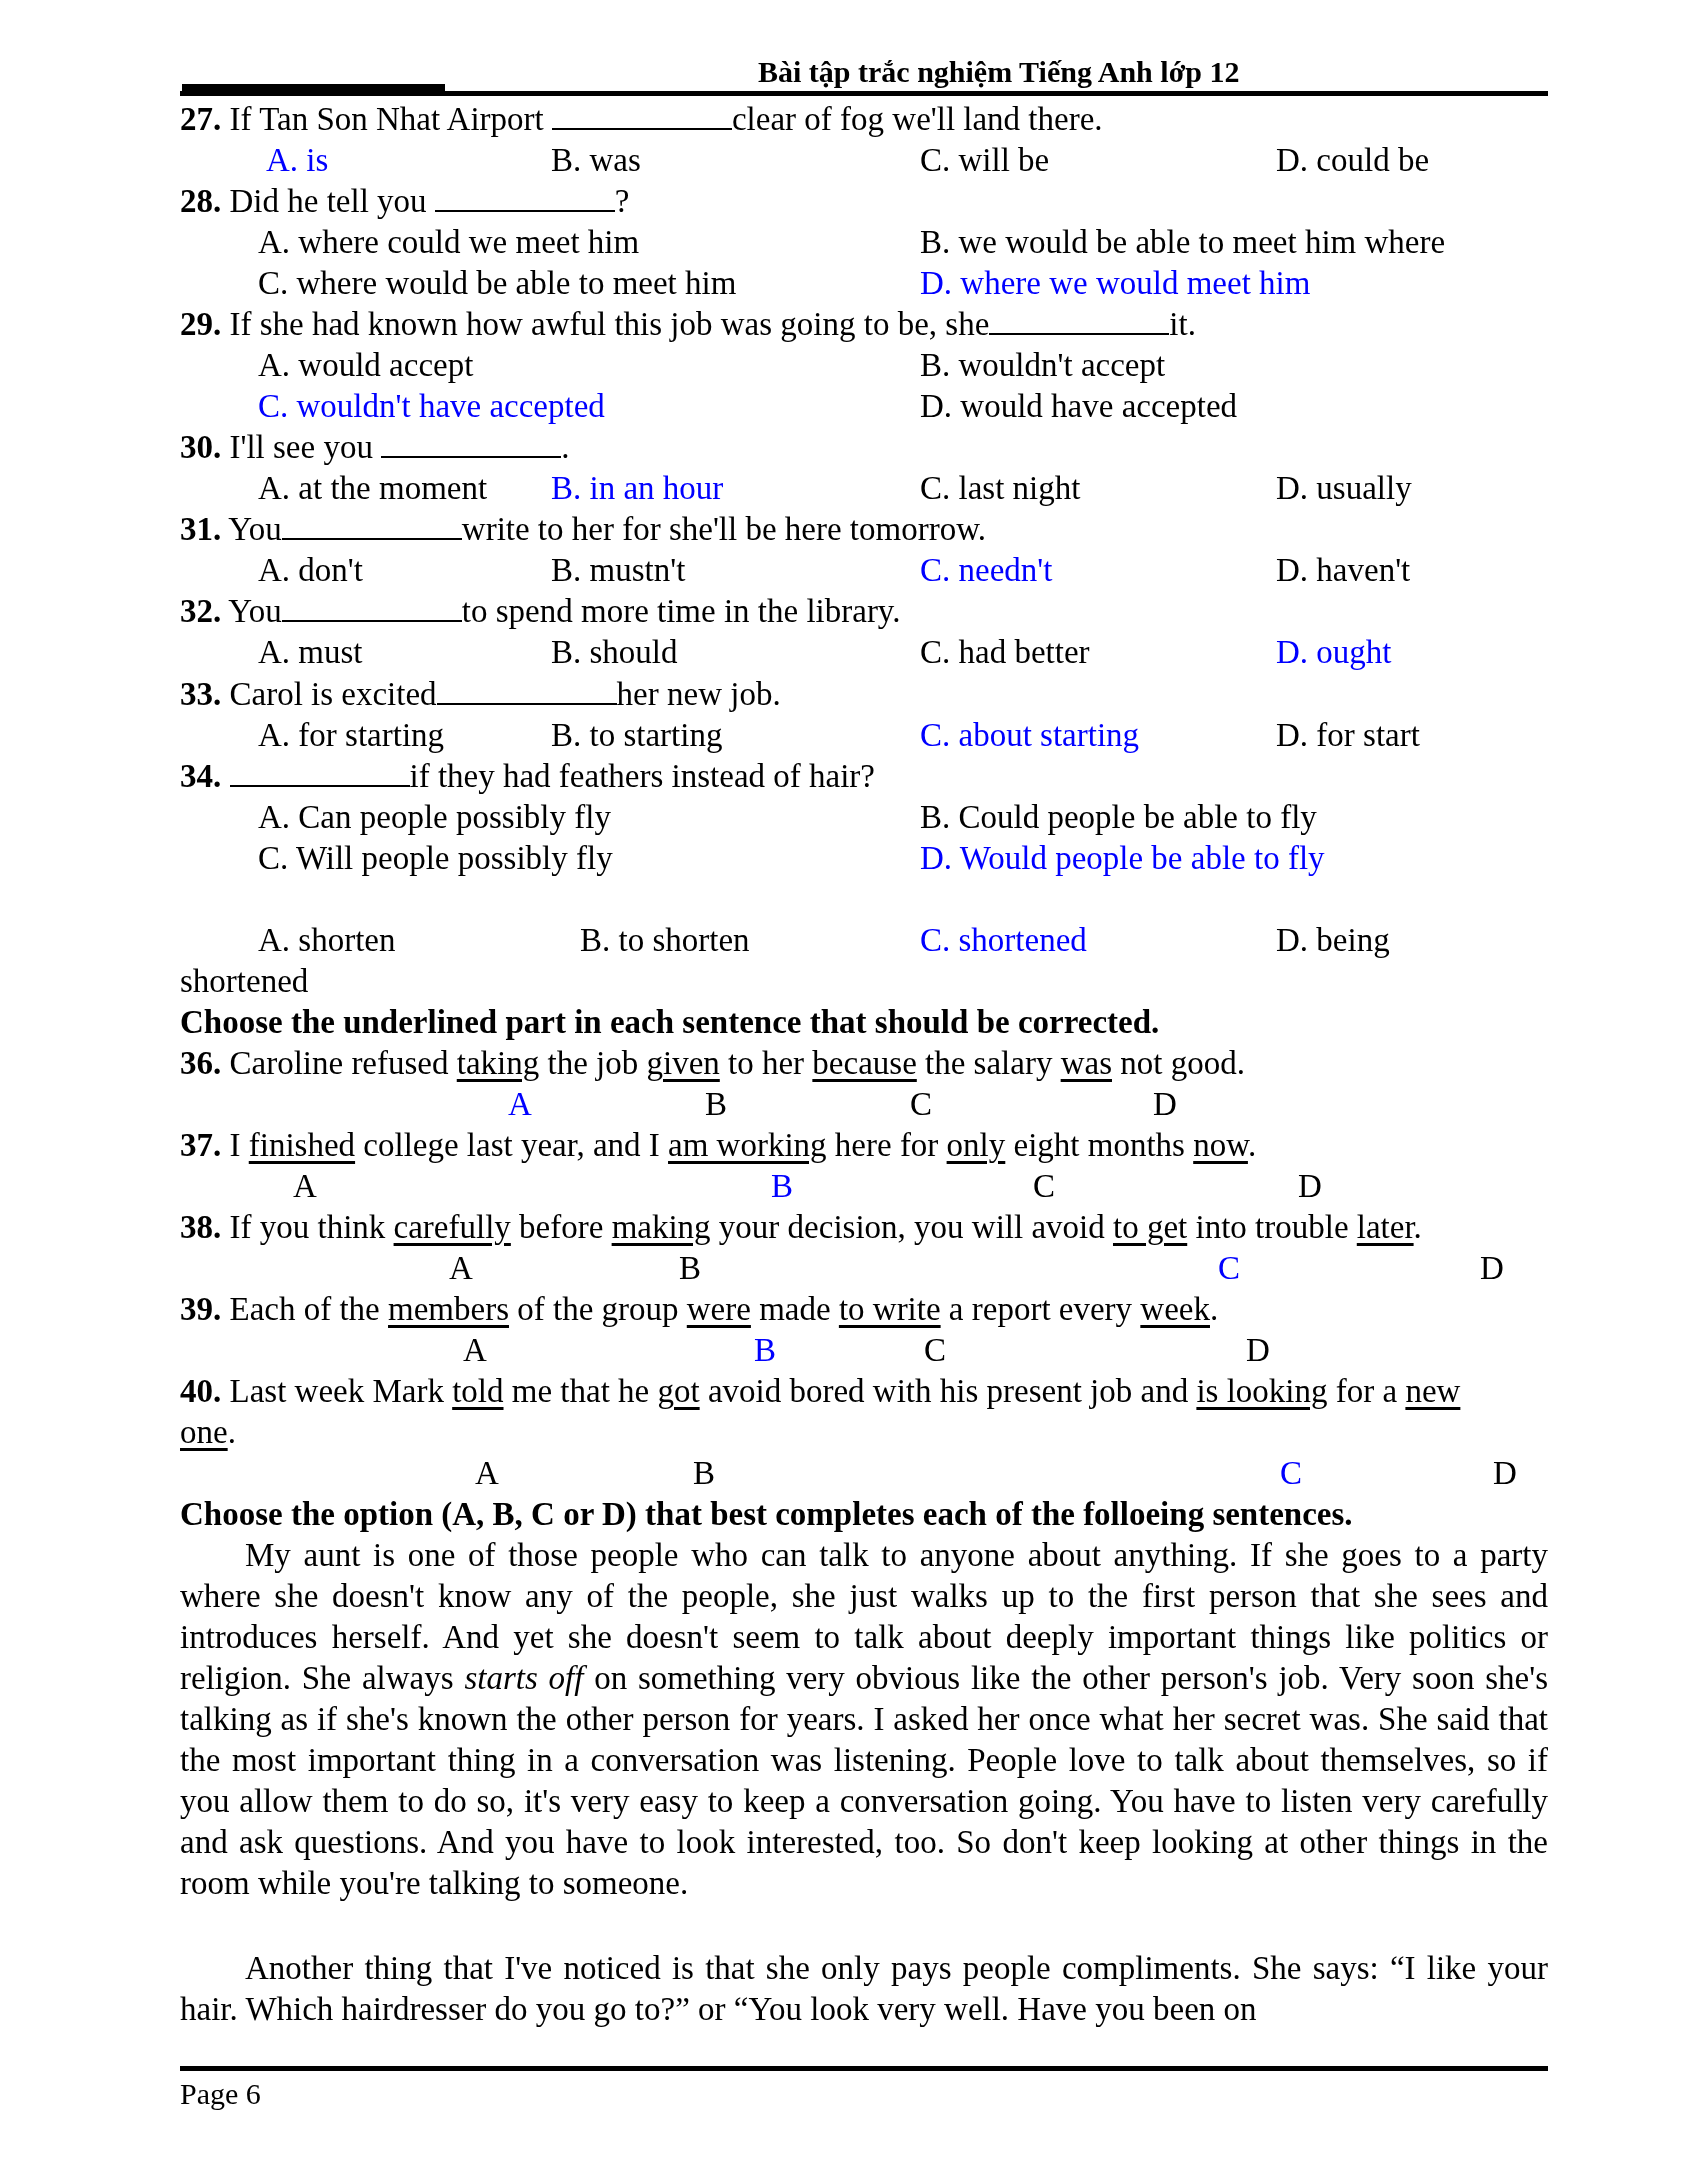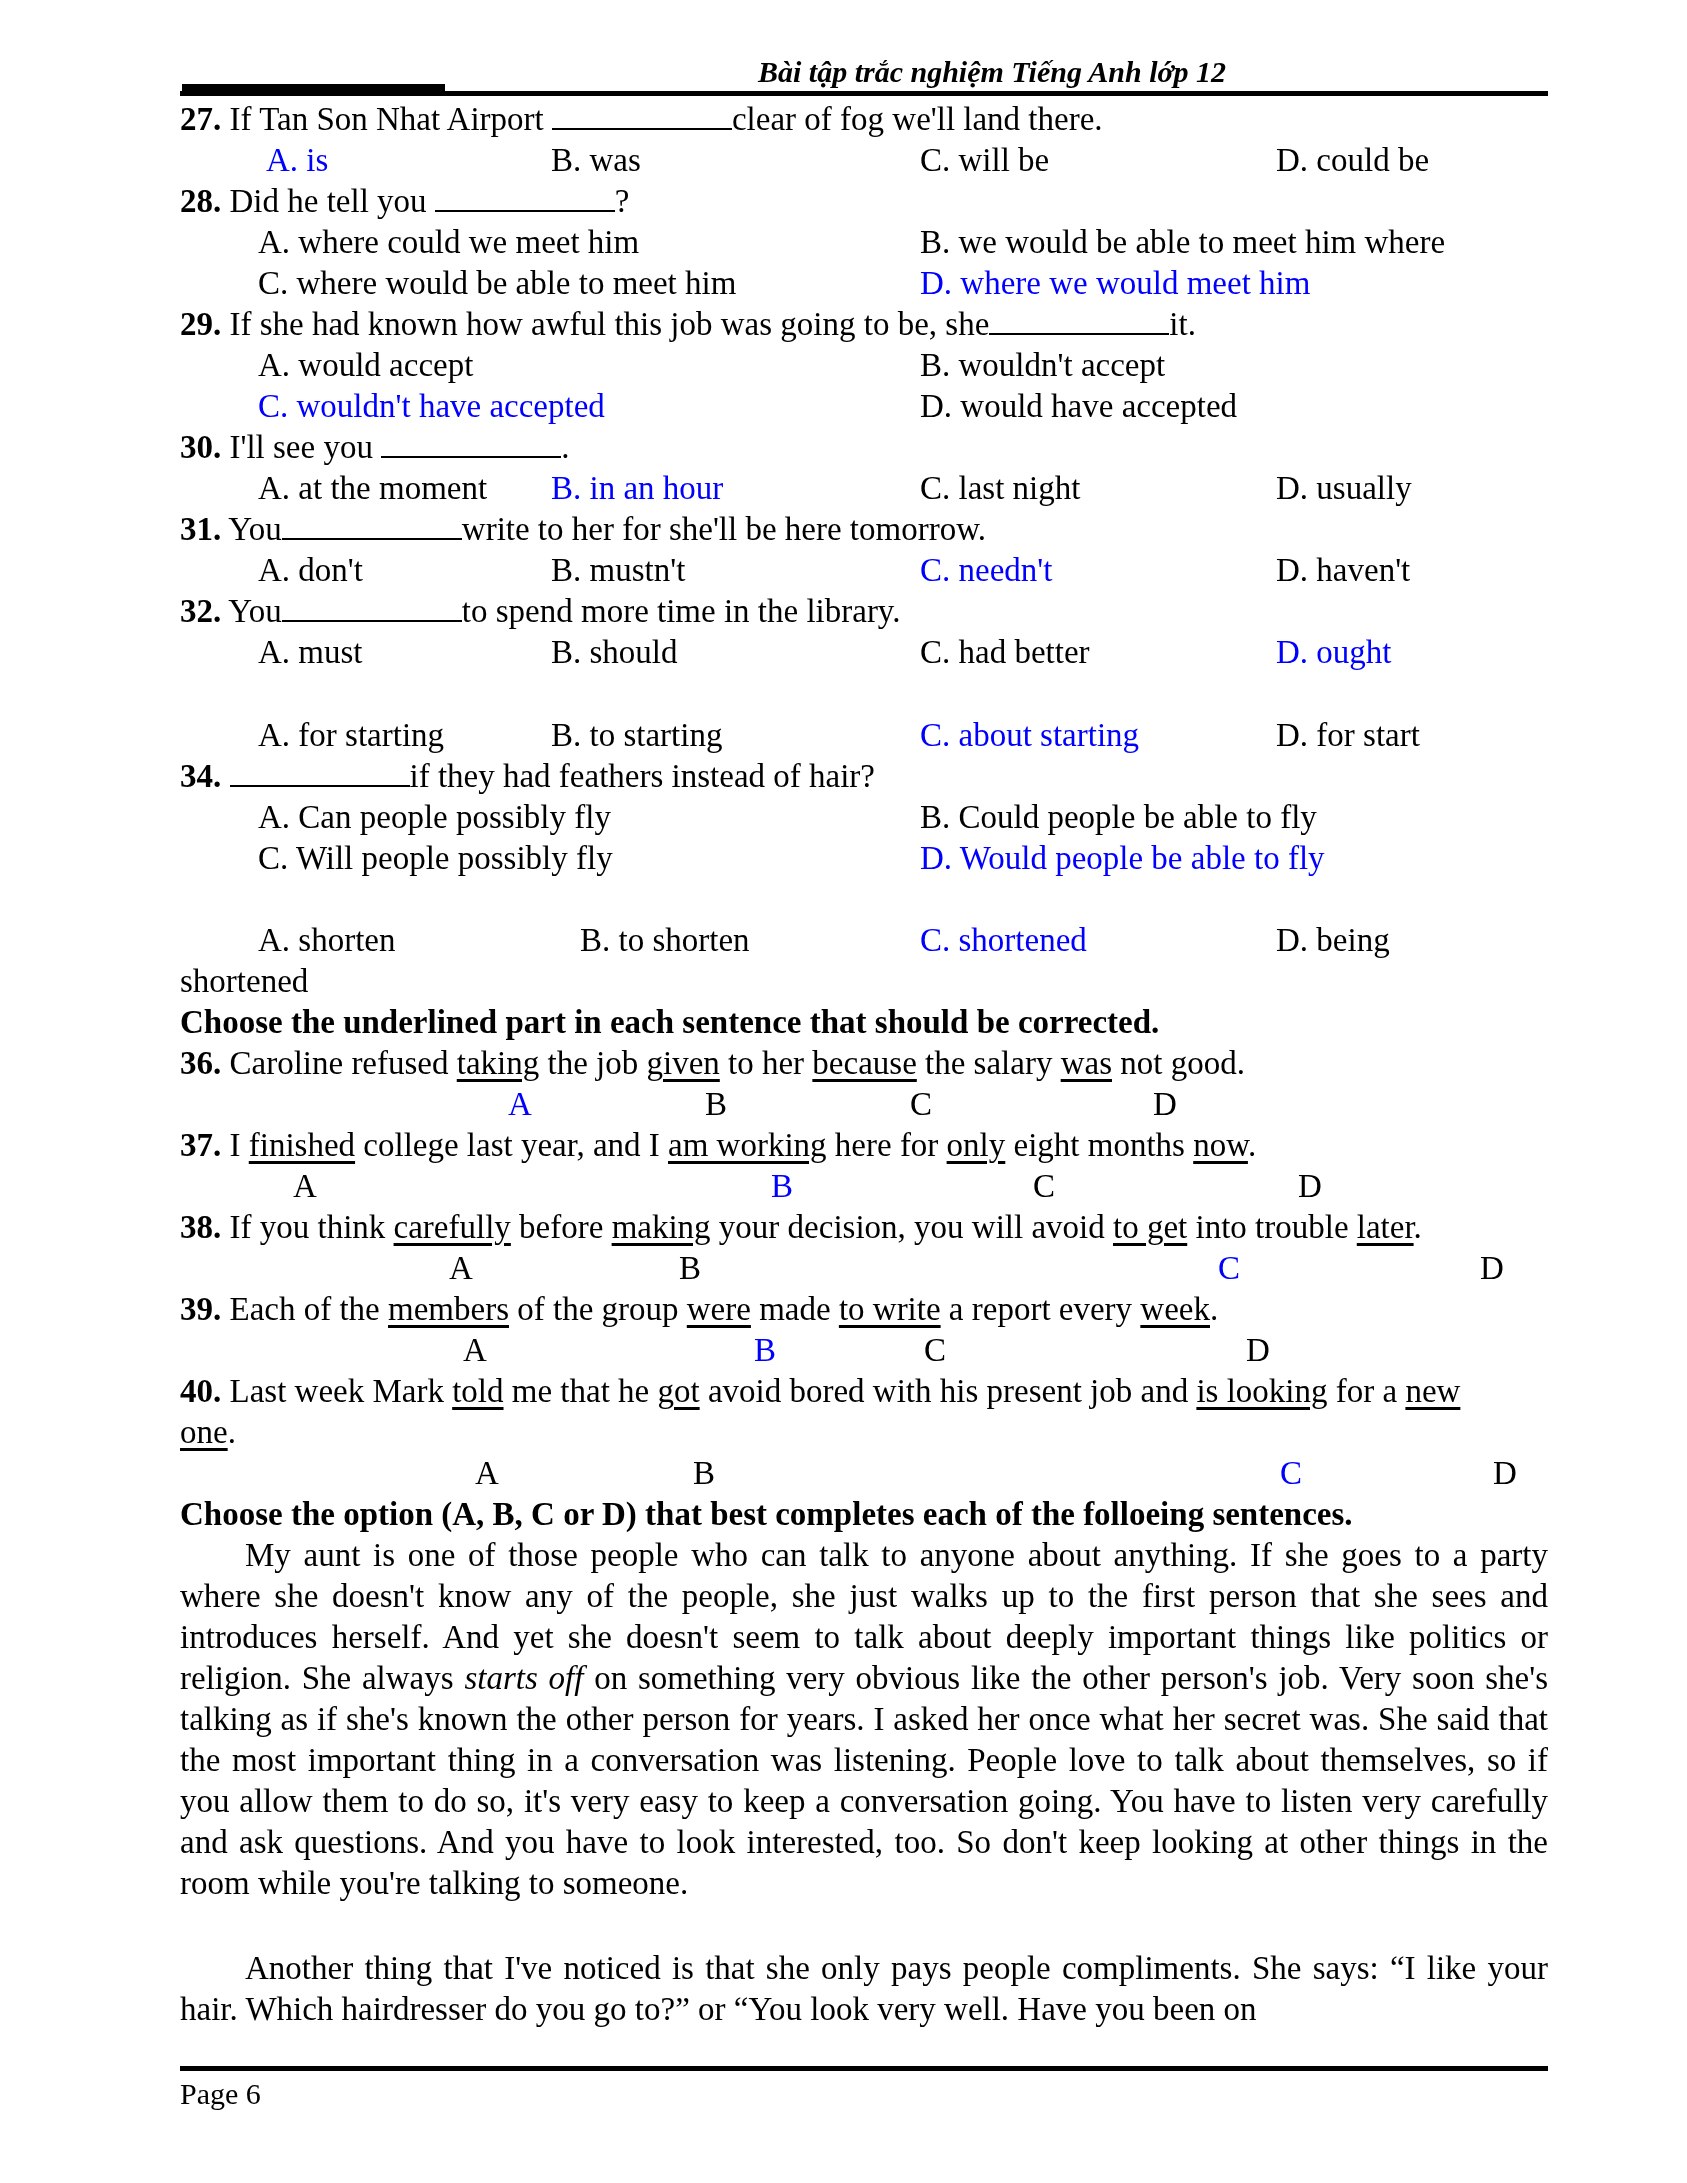--- a/index.html
+++ b/index.html
@@ -1,20 +1,20 @@
 <!DOCTYPE html>
 <html style="font-size:10.6px"><head>
 <meta charset="utf-8">
 <style>
   html, body { margin: 0; padding: 0; background: #ffffff; }
   body { width: 1687px; height: 2183px; position: relative; overflow: hidden;
          font-family: "Liberation Serif", serif; color: #000; }
   .page { position: absolute; left: 0; top: 0; width: 1687px; height: 2183px; }
   .hdr-short { position: absolute; left: 182px; top: 84px; width: 263px; height: 6.6px; background: #000; }
-  .hdr-title { position: absolute; left: 758px; top: 55px; font-size: 30px; font-style: italic; font-weight: bold;
+  .hdr-title { position: absolute; left: 758px; top: 55px; font-size: 30px; font-weight: bold;
                white-space: nowrap; }
   .hdr-rule { position: absolute; left: 180px; top: 91px; width: 1368px; height: 5.3px; background: #000; }
   .line { position: absolute; left: 180px; font-size: 33px; line-height: 41px; white-space: nowrap; }
   .line b { font-weight: bold; }
   .opt { position: absolute; font-size: 33px; line-height: 41px; white-space: nowrap; }
   .ans { color: #0000ff; }
   .blank { display: inline-block; width: 180px; border-bottom: 2px solid #000; height: 29px; vertical-align: baseline; }
   .u { text-decoration: underline; text-decoration-thickness: 2.6px; text-underline-offset: 5.3px; }
   .para { position: absolute; left: 180px; width: 1368px; font-size: 33px; line-height: 41px; text-align: justify; }
   .para .indent { display: inline-block; width: 65px; }
@@ -59,20 +59,21 @@
   <div class="opt" style="top:550px;left:551px">B. mustn't</div>
   <div class="opt ans" style="top: 550px; left: 920px; color: rgb(0, 0, 255);">C. needn't</div>
   <div class="opt" style="top:550px;left:1276px">D. haven't</div>
 
   <div class="line" style="top:591px"><b>32.</b><span> You</span><span class="blank"></span><span>to spend more time in the library.</span></div>
   <div class="opt" style="top:632px;left:258px">A. must</div>
   <div class="opt" style="top:632px;left:551px">B. should</div>
   <div class="opt" style="top:632px;left:920px">C. had better</div>
   <div class="opt ans" style="top: 632px; left: 1276px; color: rgb(0, 0, 255);">D. ought</div>
 
+  <div class="line" style="top:674px"><b>33.</b><span> Carol is excited</span><span class="blank"></span><span>her new job.</span></div>
   <div class="opt" style="top:715px;left:258px">A. for starting</div>
   <div class="opt" style="top:715px;left:551px">B. to starting</div>
   <div class="opt ans" style="top: 715px; left: 920px; color: rgb(0, 0, 255);">C. about starting</div>
   <div class="opt" style="top:715px;left:1276px">D. for start</div>
 
   <div class="line" style="top:756px"><b>34.</b><span> </span><span class="blank"></span><span>if they had feathers instead of hair?</span></div>
   <div class="opt" style="top:797px;left:258px">A. Can people possibly fly</div>
   <div class="opt" style="top:797px;left:920px">B. Could people be able to fly</div>
   <div class="opt" style="top:838px;left:258px">C. Will people possibly fly</div>
   <div class="opt ans" style="top: 838px; left: 920px; color: rgb(0, 0, 255);">D. Would people be able to fly</div>

